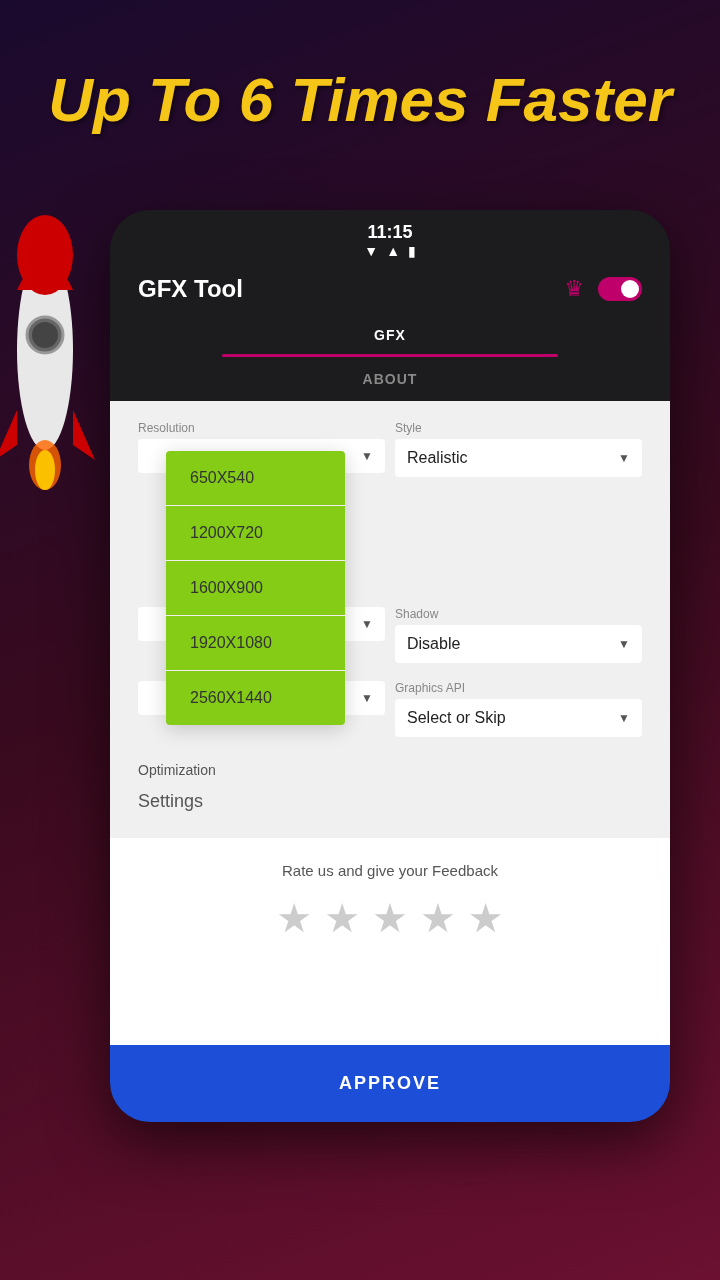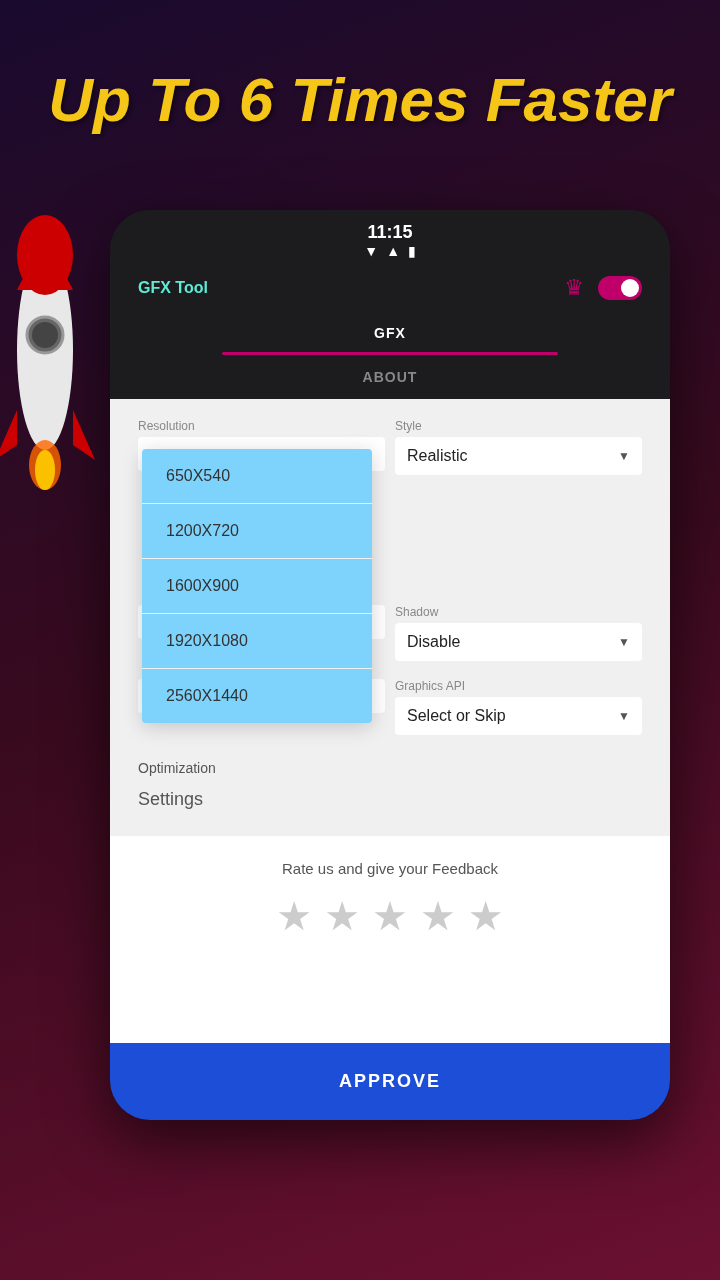--- a/index.html
+++ b/index.html
@@ -74,22 +74,22 @@
 
     .phone-header {
       background: #1c1c1e;
       padding: 8px 28px 0 28px;
       display: flex;
       justify-content: space-between;
       align-items: center;
     }
 
     .app-title {
-      color: #5eead4;
-      font-size: 16px;
+      color: #ffffff;
+      font-size: 24px;
       font-weight: 600;
     }
 
     .header-icons {
       display: flex;
       align-items: center;
       gap: 14px;
     }
 
     .crown-icon {
@@ -185,23 +185,23 @@
 
     .dropdown-arrow {
       color: #555;
       font-size: 12px;
     }
 
     
     .dropdown-overlay {
       position: absolute;
       top: 30px;
-      left: 4px;
-      width: 230px;
-      background: #7dd3fc;
+      left: 28px;
+      width: 179px;
+      background: #84cc16;
       border-radius: 4px;
       box-shadow: 0 4px 20px rgba(0,0,0,0.18);
       z-index: 100;
     }
 
     .dropdown-item {
       padding: 18px 24px;
       font-size: 16px;
       color: #333;
       cursor: pointer;

